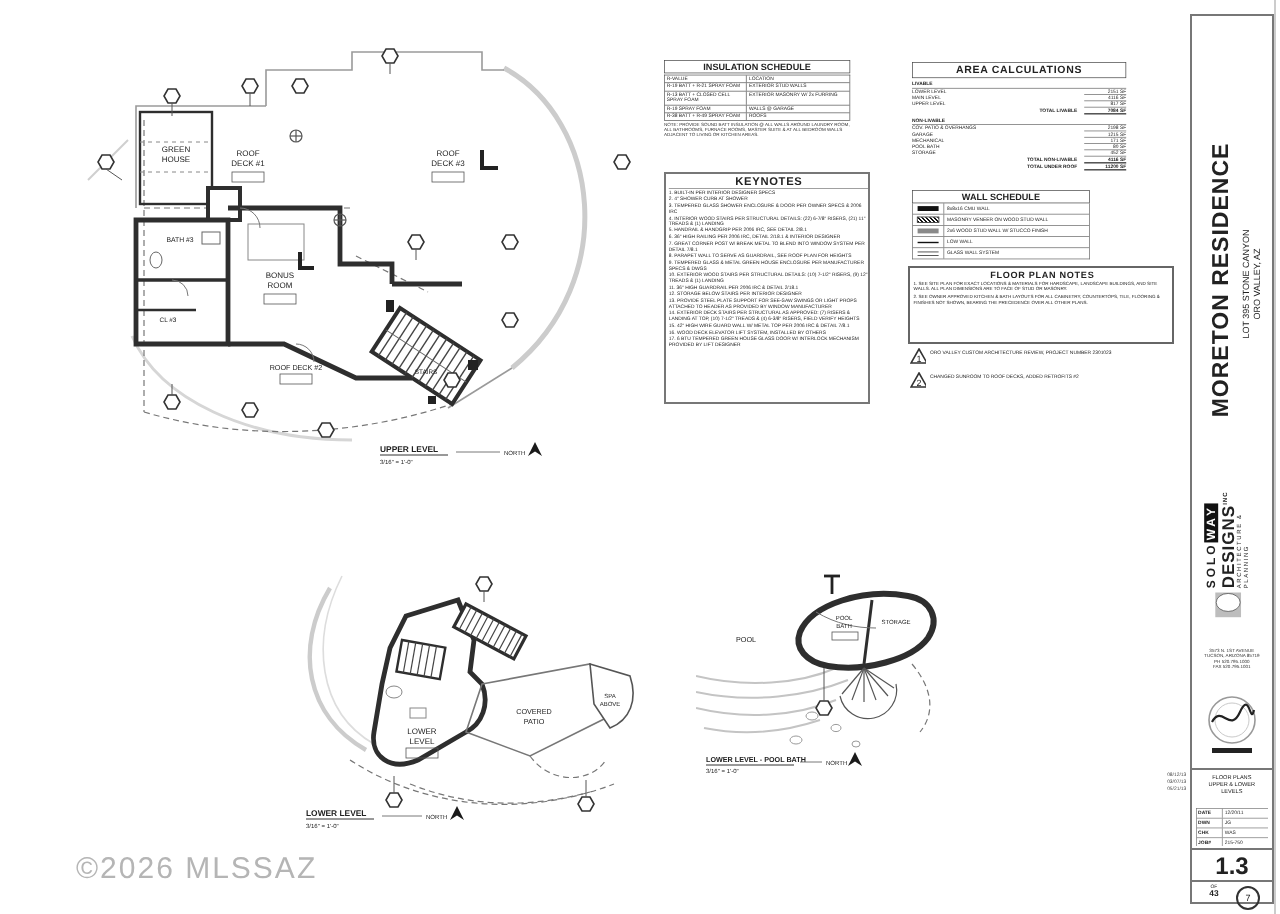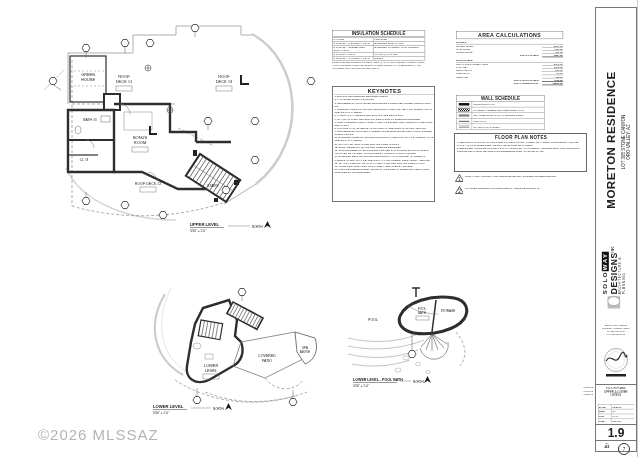--- a/index.html
+++ b/index.html
@@ -566,21 +566,21 @@
             <span class="fv">WAS</span>
           </div>
         <div class="fieldrow">
             <span class="fl">JOB#</span>
             <span class="fv">215-750</span>
           </div>
       </div>
     </div>
 
     <div class="abs sep" style="left:0;top:416px;width:40px;"></div>
-    <div class="abs" style="left:0;top:418px;width:40px;text-align:center;font-size:12px;font-weight:bold;">1.9</div>
+    <div class="abs" style="left:0;top:418px;width:40px;text-align:center;font-size:12px;font-weight:bold;">1.3</div>
     <div class="abs sep" style="left:0;top:432px;width:40px;"></div>
 
     <div class="abs" style="left:5px;top:434px;width:12px;height:12px;overflow:hidden;">
       <div class="z35" style="width:34px;text-align:center;">
         <div style="font-size:7px;line-height:7px;">OF</div>
         <div style="font-size:12px;line-height:12px;font-weight:bold;">43</div>
       </div>
     </div>
     <div class="abs" style="left:22px;top:435px;width:10px;height:10px;border:1px solid #333;border-radius:50%;">
       <div class="z5" style="width:20px;height:20px;font-size:9px;line-height:20px;text-align:center;">7</div>

